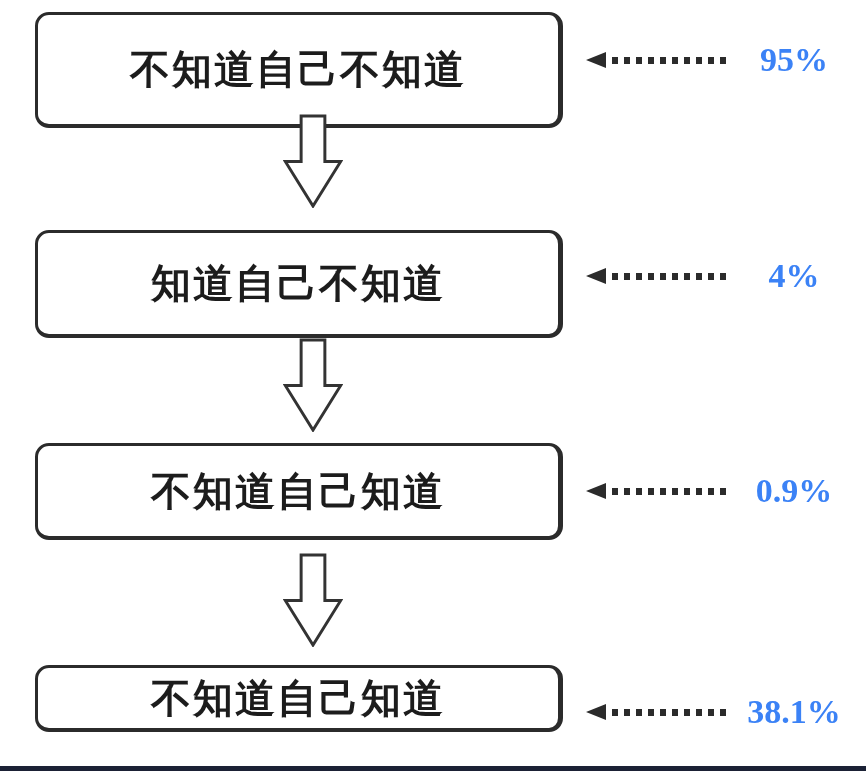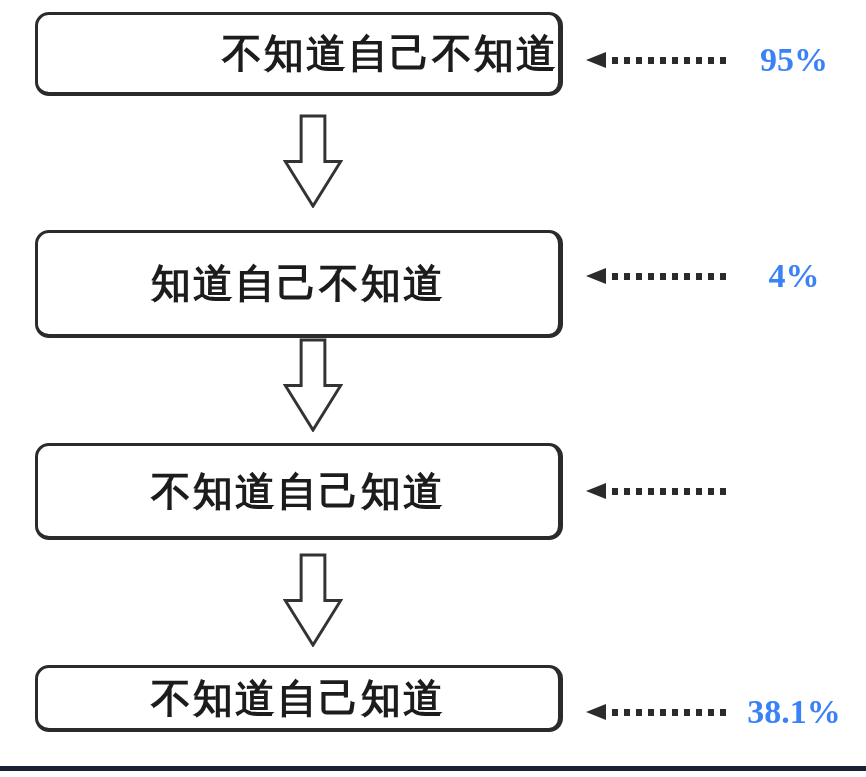--- a/index.html
+++ b/index.html
@@ -65,21 +65,21 @@
     width: 866px;
     height: 5px;
     background: #1b2135;
   }
 </style>
 </head>
 <body>
 
 <div class="canvas">
 
-  <div class="flow-box" style="top:12px;height:84px;justify-content:flex-end;">
+  <div class="flow-box" style="top:12px;height:116px;">
     <span class="box-label">不知道自己不知道</span>
   </div>
   <svg class="dotted-arrow" style="top:49px;" viewBox="0 0 140 22">
     <polygon points="0,11 20,3 20,19" fill="#2b2b2b"></polygon>
     <g fill="#2b2b2b">
       <rect x="26" y="8" width="6" height="7"></rect>
         <rect x="38" y="8" width="6" height="7"></rect>
       <rect x="50" y="8" width="6" height="7"></rect>
         <rect x="62" y="8" width="6" height="7"></rect>
       <rect x="74" y="8" width="6" height="7"></rect>
@@ -131,20 +131,21 @@
       <rect x="50" y="8" width="6" height="7"></rect>
         <rect x="62" y="8" width="6" height="7"></rect>
       <rect x="74" y="8" width="6" height="7"></rect>
         <rect x="86" y="8" width="6" height="7"></rect>
       <rect x="98" y="8" width="6" height="7"></rect>
         <rect x="110" y="8" width="6" height="7"></rect>
       <rect x="122" y="8" width="6" height="7"></rect>
         <rect x="134" y="8" width="6" height="7"></rect>
     </g>
   </svg>
+  <div class="percent" style="top:467px;">0.9%</div>
 
   <svg class="down-arrow" style="top:553px;" viewBox="0 0 60 95">
     <path d="M18 2 L42 2 L42 48 L58 48 L30 93 L2 48 L18 48 Z" fill="#ffffff" stroke="#333333" stroke-width="3" stroke-linejoin="miter"></path>
   </svg>
 
   <div class="flow-box" style="top:665px;height:67px;">
     <span class="box-label">不知道自己知道</span>
   </div>
   <svg class="dotted-arrow" style="top:701px;" viewBox="0 0 140 22">
     <polygon points="0,11 20,3 20,19" fill="#2b2b2b"></polygon>

